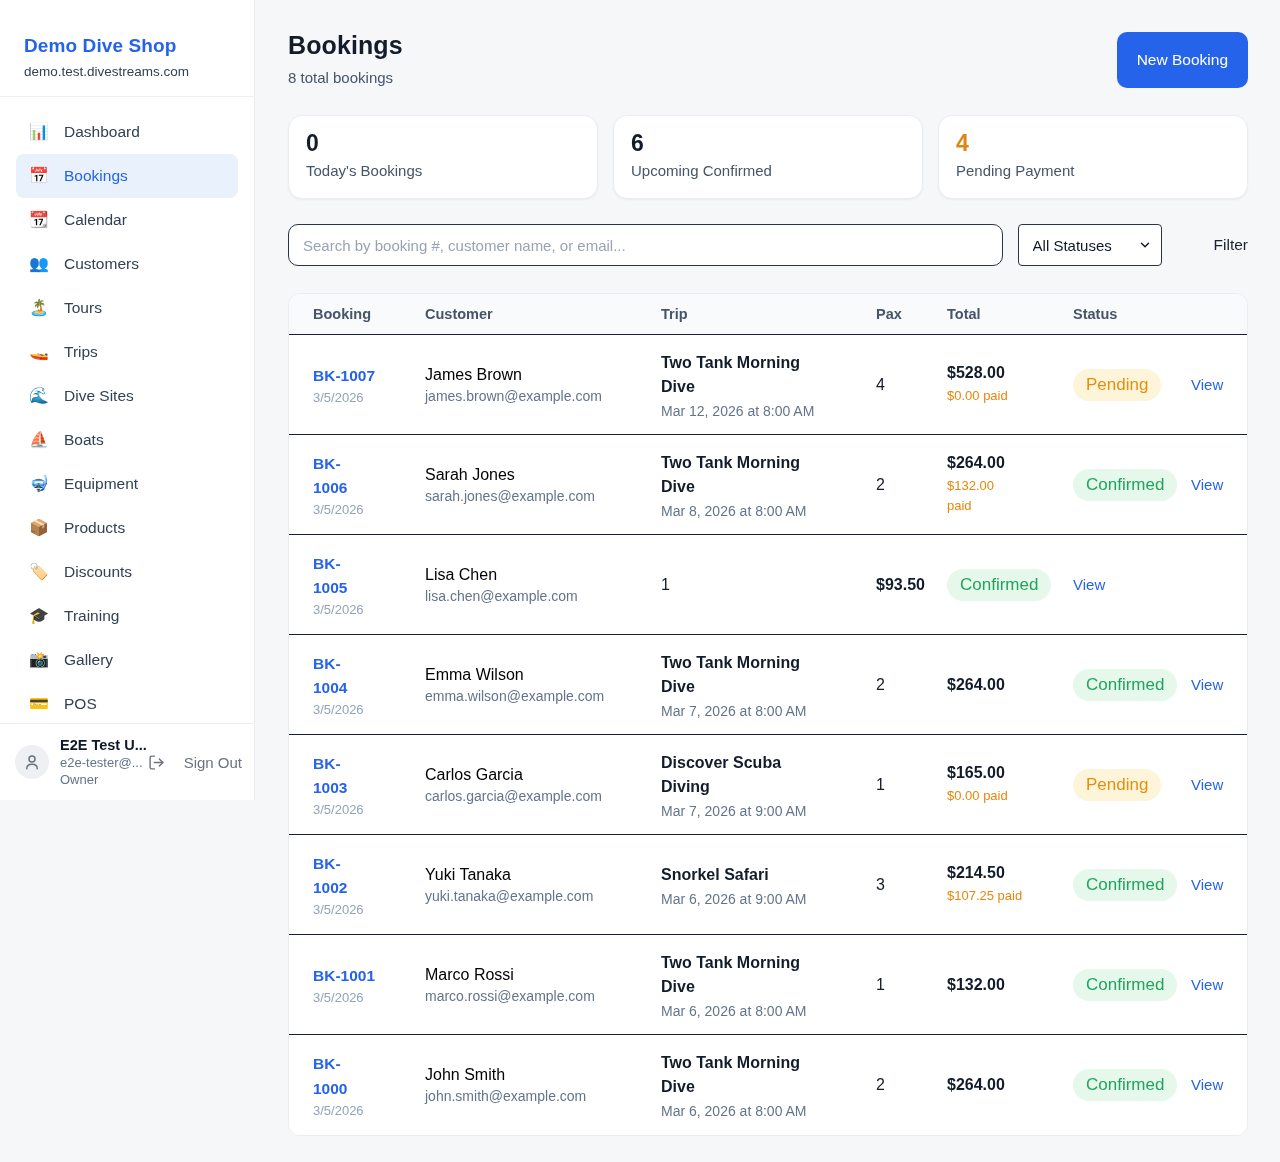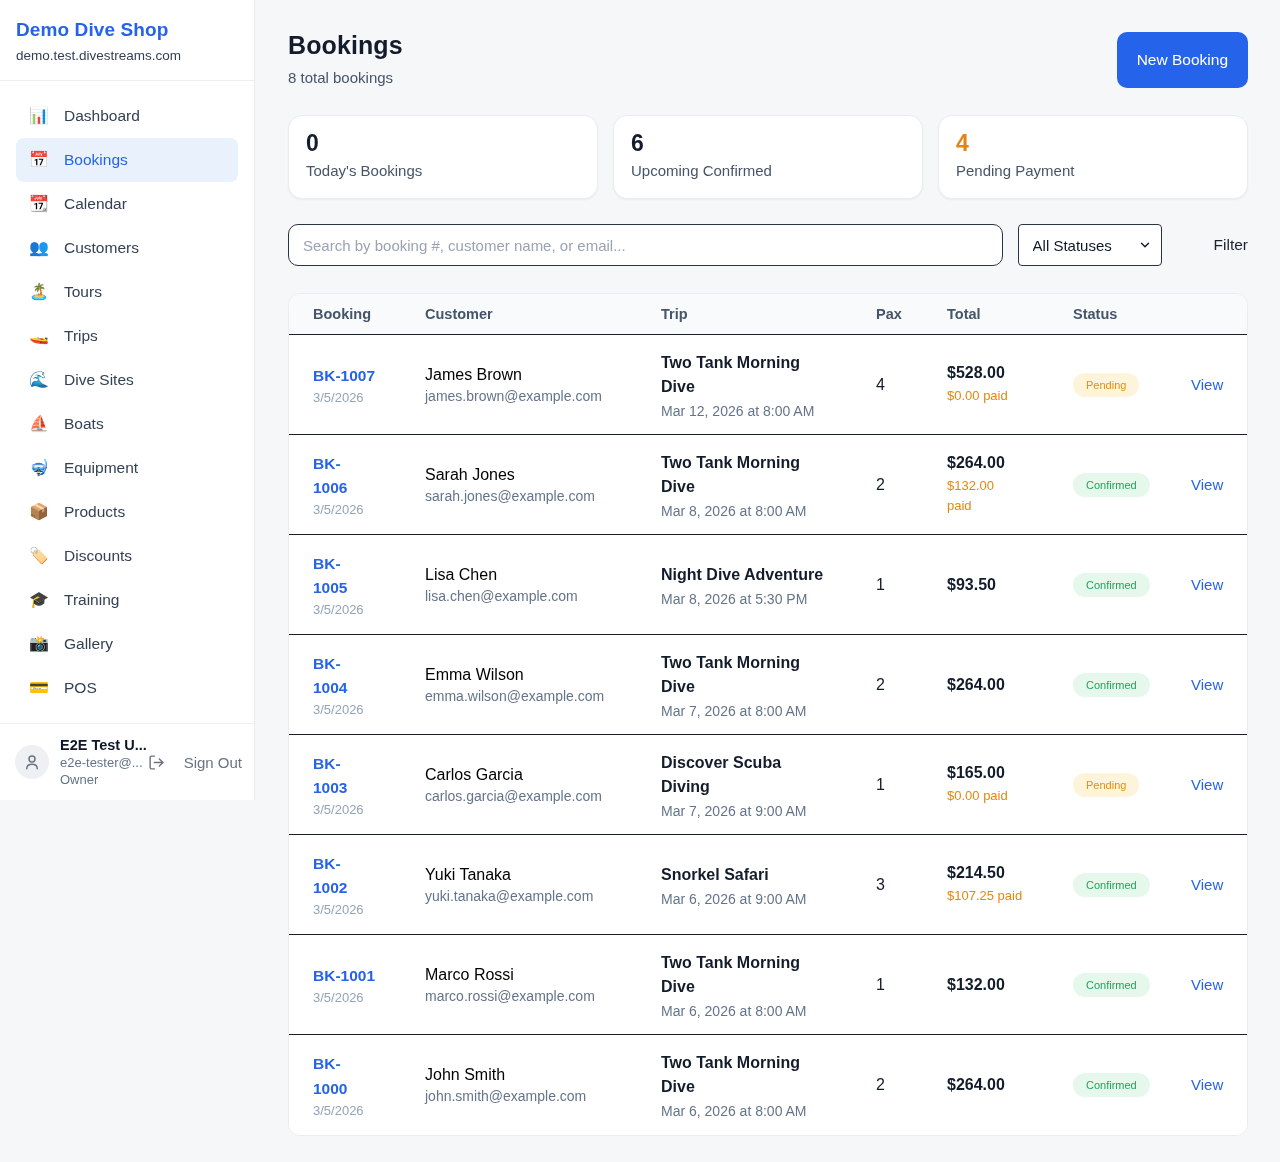--- a/index.html
+++ b/index.html
@@ -6,21 +6,21 @@
   html,body { width:1280px; }
   body {
     font-family:"Liberation Sans","DejaVu Sans",sans-serif;
     background:#f6f7f9; color:#0f172a;
   }
   .app { position:relative; width:1280px; height:1162px; overflow:hidden; background:#f6f7f9; }
 
   
   .sidebar { position:absolute; top:0; left:0; width:255px; height:800px;
     background:#ffffff; border-right:1px solid #e8ebf0; }
-  .brand { padding:19px 16px 17px; border-bottom:1px solid #eceff3; }
+  .brand { padding:19px 24px 17px; border-bottom:1px solid #eceff3;margin-top:16px; }
   .brand-name { color:#2563eb; font-size:19px; font-weight:700; letter-spacing:.1px; }
   .brand-domain { margin-top:7px; font-size:13.5px; color:#334155; }
   .nav { padding:13px 16px 0; }
   .nav-item { display:flex; align-items:center; gap:15px; height:44px; padding:0 13px;
     border-radius:8px; font-size:15.5px; color:#334155; cursor:pointer; }
   .nav-item.active { background:#e9f1fd; color:#2563eb; }
   .nav-icon { width:20px; font-size:16px; line-height:1; text-align:center; flex:0 0 20px; }
   .sidebar-footer { position:absolute; bottom:0; left:0; right:0; background:#fff;
     border-top:1px solid #eceff3; padding:13px 12px 13px 15px;
     display:flex; align-items:center; gap:11px; }
@@ -76,21 +76,21 @@
   .bk-num { color:#2563eb; font-size:15.5px; font-weight:600; line-height:1.55; cursor:pointer; }
   .bk-date { margin-top:2px; font-size:13px; color:#94a3b8; }
   .cust-name { font-size:16px; color:#000000; }
   .cust-email { margin-top:4px; font-size:14px; color:#64748b; }
   .trip-name { font-size:16px; font-weight:600; color:#131c2b; line-height:1.5; }
   .trip-when { margin-top:4px; font-size:14px; color:#64748b; }
   .pax-val { font-size:16px; color:#131c2b; }
   .total-amt { font-size:16px; font-weight:700; color:#131c2b; }
   .total-paid { margin-top:4px; font-size:13px; color:#e8860b; line-height:1.5; }
   .badge { display:inline-block; padding:6px 13px; border-radius:999px;
-    font-size:11px; font-weight:500; }
+    font-size:17px; font-weight:500; }
   .badge.pending { background:#fdf4da; color:#e3900f; }
   .badge.confirmed { background:#e6f7ec; color:#21a45d; }
   .view-link { color:#2563eb; font-size:15px; font-weight:500; cursor:pointer; }
 </style>
 </head>
 <body>
 
 <div class="app">
 
   <aside class="sidebar">
@@ -272,24 +272,20 @@
           </div>
           <div class="t-row">
             <div>
               <div class="bk-num">BK-<br>1005</div>
               <div class="bk-date">3/5/2026</div>
             </div>
             <div>
               <div class="cust-name">Lisa Chen</div>
               <div class="cust-email">lisa.chen@example.com</div>
             </div>
-            <div>
-              <div class="trip-name">Night Dive Adventure</div>
-              <div class="trip-when">Mar 8, 2026 at 5:30 PM</div>
-            </div>
             <div class="pax-val">1</div>
             <div>
               <div class="total-amt">$93.50</div>
             </div>
             <div><span class="badge confirmed">Confirmed</span></div>
             <div><span class="view-link">View</span></div>
           </div>
           <div class="t-row">
             <div>
               <div class="bk-num">BK-<br>1004</div>

